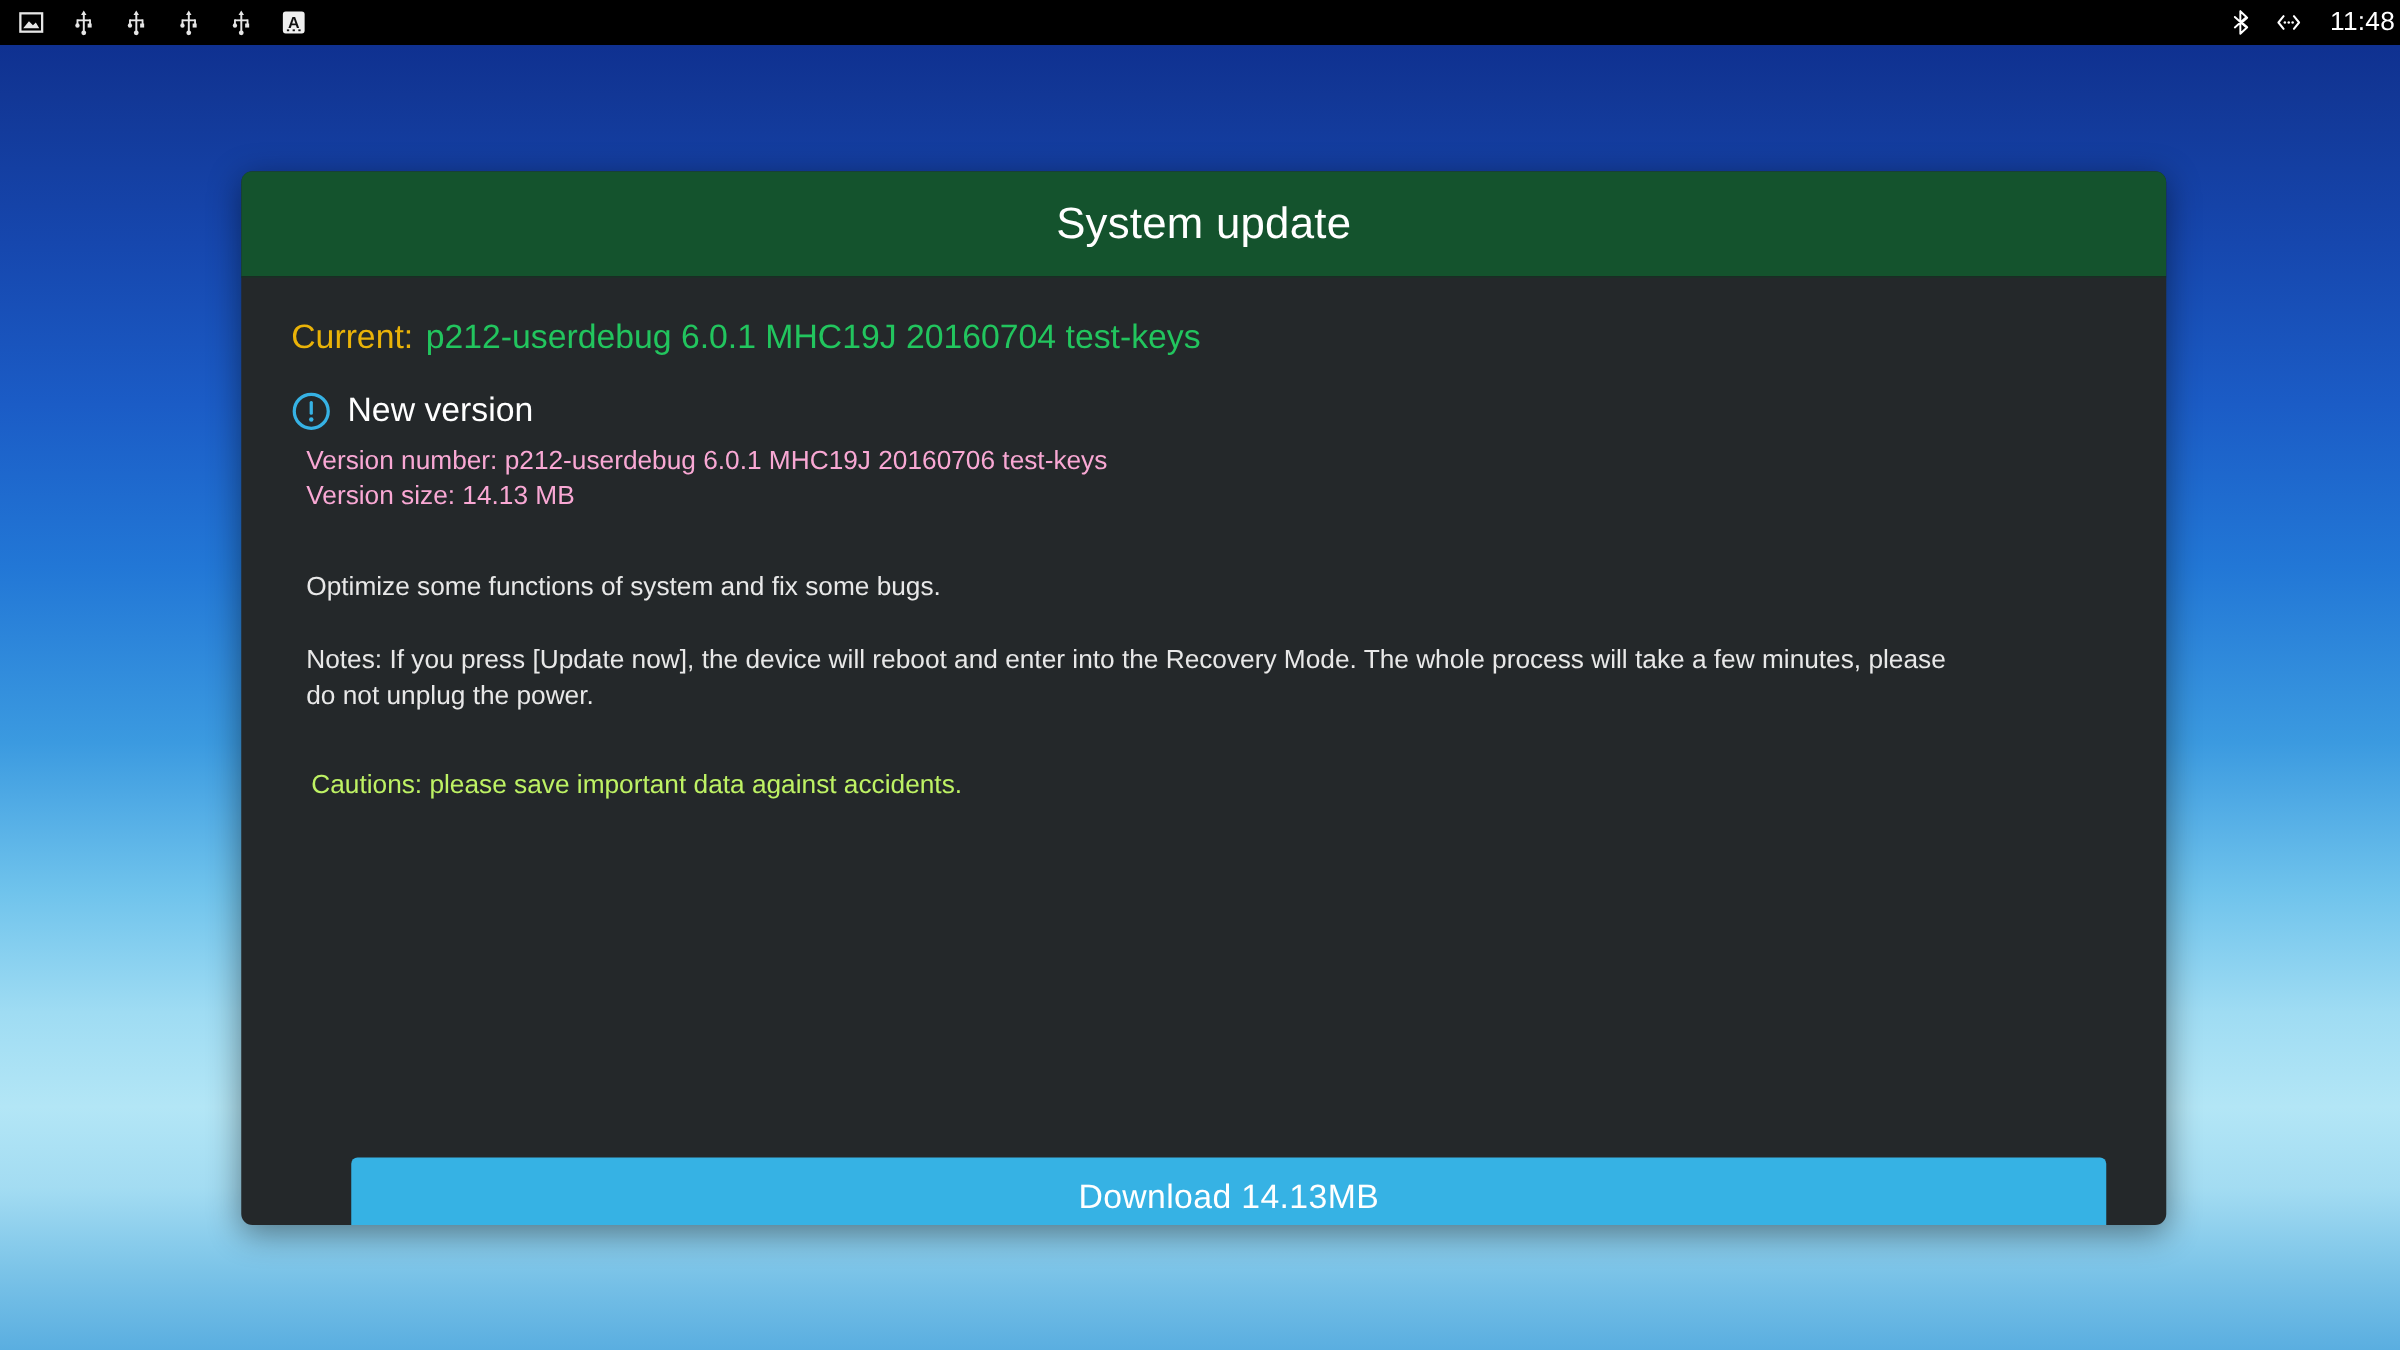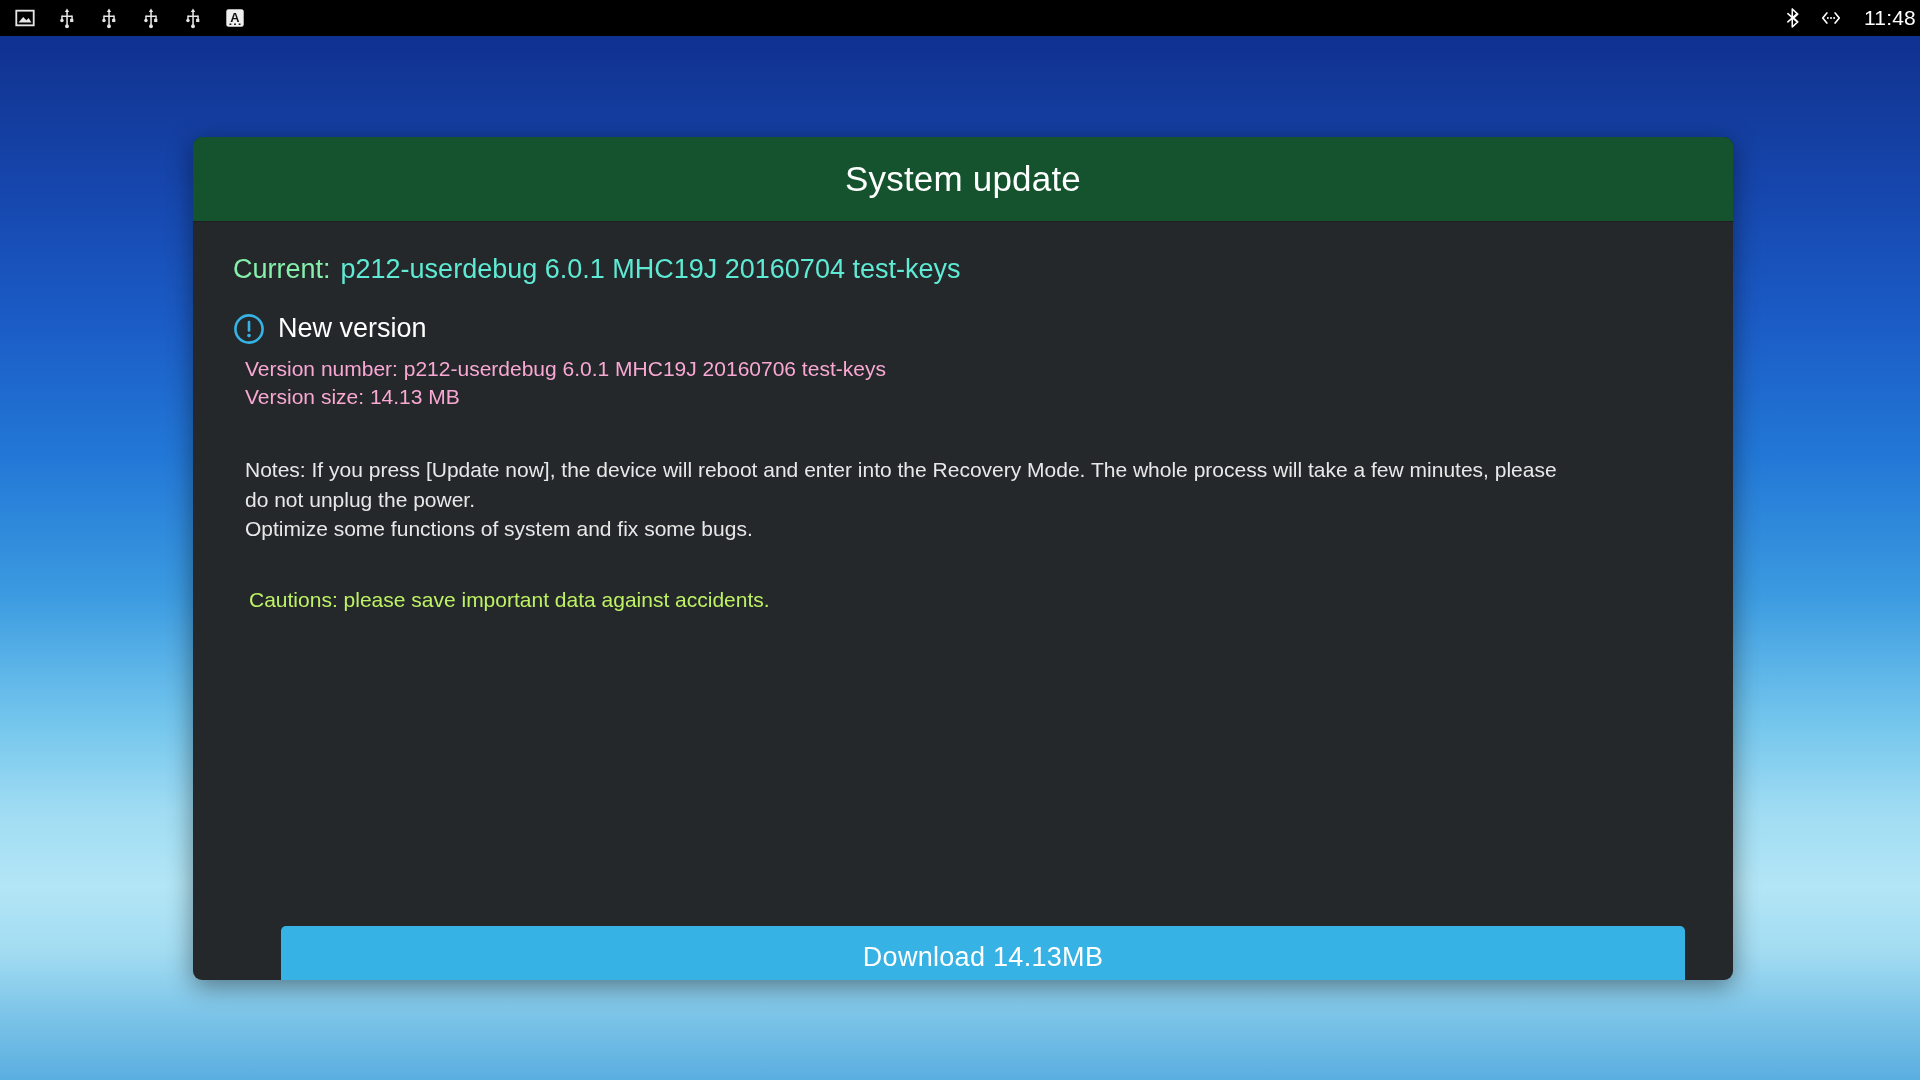--- a/index.html
+++ b/index.html
@@ -80,22 +80,22 @@
     padding:0 40px;
   }
 
   
   #current-row {
     margin-top:32px;
     display:flex; align-items:baseline;
     font-size:27px;
     white-space:nowrap;
   }
-  #current-label { color:#86efac; }
-  #current-value { color:#5eead4; margin-left:10px; }
+  #current-label { color:#eab308; }
+  #current-value { color:#22c55e; margin-left:10px; }
 
   
   #newver-row {
     margin-top:28px;
     display:flex; 
     gap:13px;
   }
   #newver-icon { width:32px; height:32px; display:block; flex:0 0 auto; }
   #newver-title {
     color:#ffffff;
@@ -275,22 +275,22 @@
       </span>
       <span id="newver-title">New version</span>
     </div>
 
     <div id="meta-block">
       <div>Version number: p212-userdebug 6.0.1 MHC19J 20160706 test-keys</div>
       <div>Version size: 14.13 MB</div>
     </div>
 
     <div id="desc-block">
+      <div>Optimize some functions of system and fix some bugs.</div>
       <div id="desc-notes">Notes: If you press [Update now], the device will reboot and enter into the Recovery Mode. The whole process will take a few minutes, please do not unplug the power.</div>
-      <div>Optimize some functions of system and fix some bugs.</div>
     </div>
 
     <div id="caution">Cautions: please save important data against accidents.</div>
 
     <button id="download-button">
       <span>Download  14.13MB</span>
     </button>
 
   </div>
 </div>

